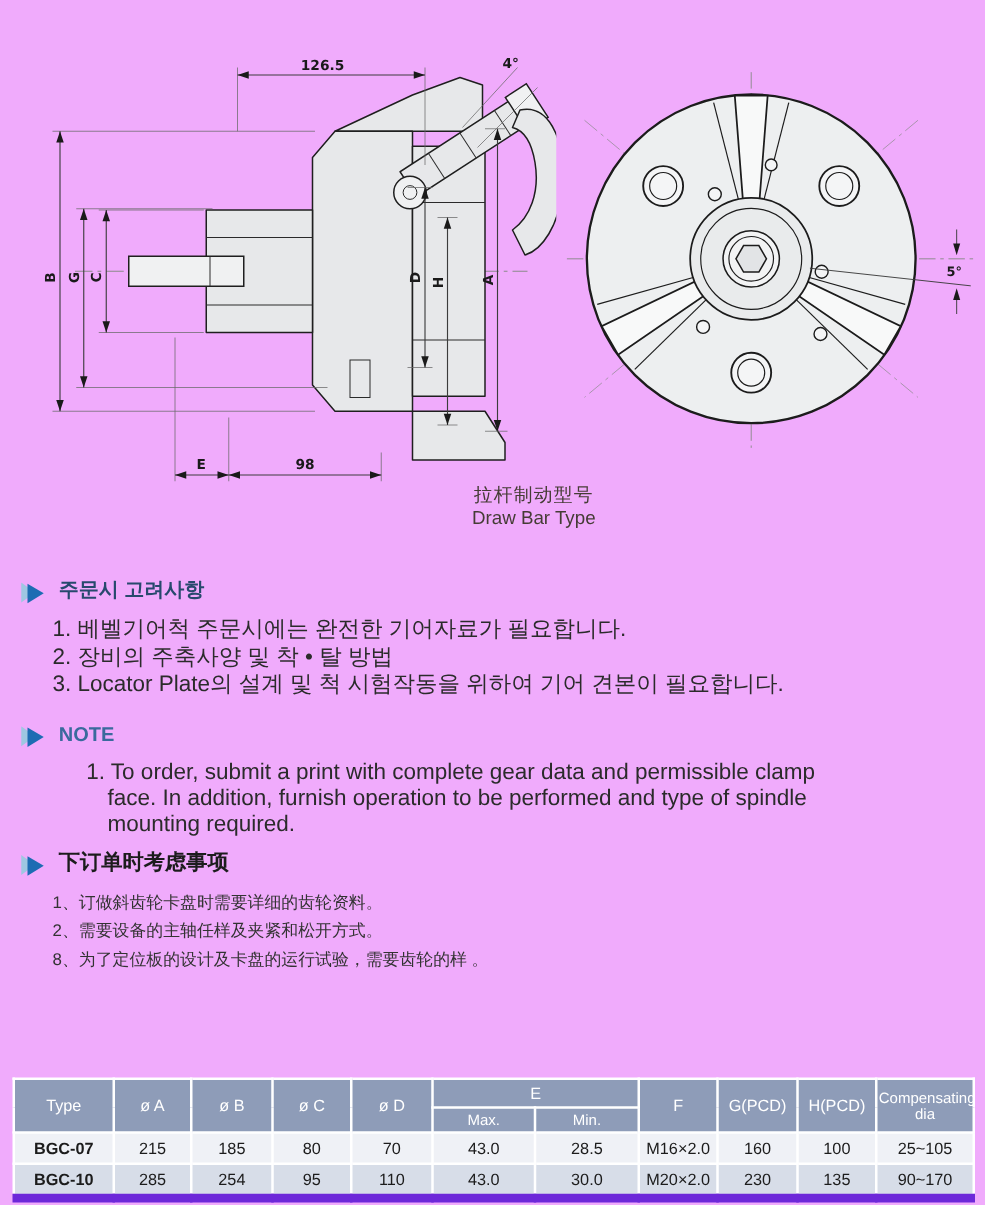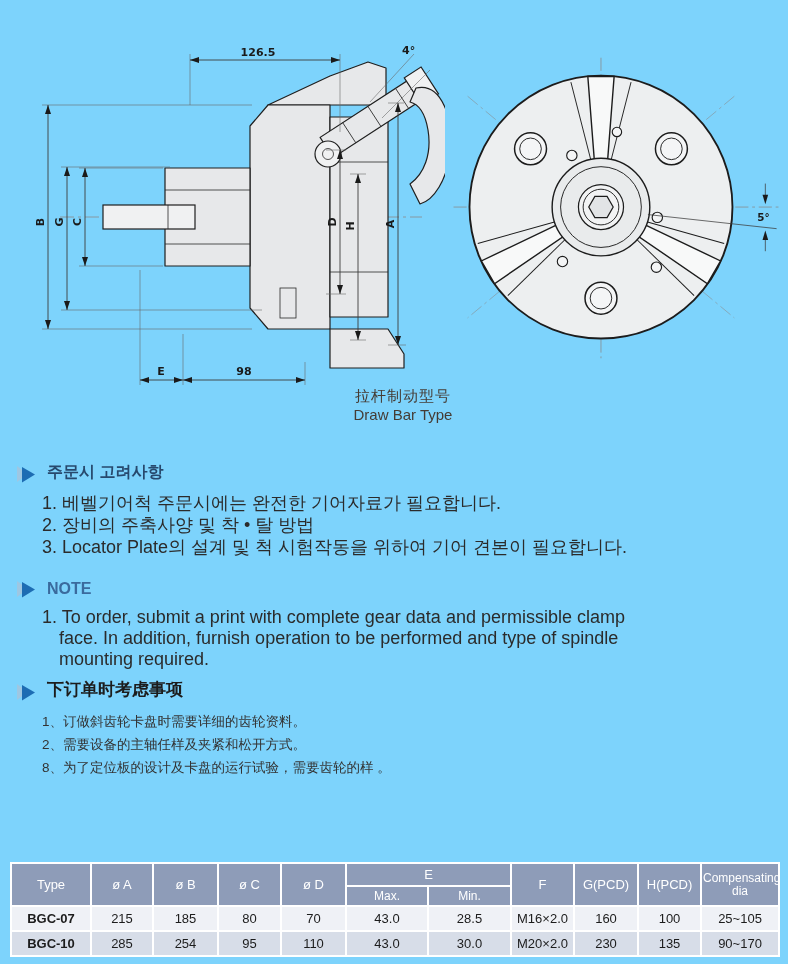--- a/index.html
+++ b/index.html
@@ -1,48 +1,48 @@
 <!DOCTYPE html>
 <html><head>
 <meta charset="utf-8">
 <style>
   html,body{margin:0;padding:0;background:#ffffff;}
   body{font-family:"Liberation Sans","DejaVu Sans",sans-serif;color:#222;}
-  .page{position:relative;width:788px;height:964px;background:#7dd3fc;overflow:hidden;}
+  .page{position:relative;width:788px;height:964px;background:#f0abfc;overflow:hidden;}
 
   
   .svg-abs{position:absolute;}
   svg text{font-family:"DejaVu Sans","Liberation Sans",sans-serif;}
   .dimtxt{font-size:11px;font-weight:bold;fill:#1a1a1a;}
   .dimline{stroke:#3c3c3c;stroke-width:0.9;fill:none;}
   .extline{stroke:#6a6a6a;stroke-width:0.6;fill:none;}
   .cline{stroke:#8a8a8a;stroke-width:0.8;stroke-dasharray:14 4 3 4;fill:none;}
   .body-fill{fill:#e7e8ea;stroke:#1f1f1f;stroke-width:1.2;stroke-linejoin:round;}
   .body-light{fill:#f0f1f2;stroke:#1f1f1f;stroke-width:1.2;}
   .detail{stroke:#2a2a2a;stroke-width:0.8;fill:none;}
   .arrow{fill:#1a1a1a;stroke:none;}
 
-  .caption{position:absolute;left:288px;top:387px;width:230px;text-align:center;color:#453c35;}
+  .caption{position:absolute;left:312px;top:387px;width:230px;text-align:center;color:#453c35;}
   .caption .zh{font-size:15px;letter-spacing:1px;}
   .caption .en{font-size:15px;text-align:center;}
 
   
   .section{position:absolute;left:16px;right:16px;}
   .sec-head{display:flex;align-items:flex-end;gap:10px;font-size:16px;font-weight:bold;}
   .sec1 .sec-head{color:#27496d;}
   .sec2 .sec-head{color:#3a6a9d;}
   .sec3 .sec-head{color:#1c1c1c;font-size:17px;}
   .sec-items{margin:9px 0 0 26px;max-width:640px;}
   .sec-items .item{font-size:18px;line-height:22px;color:#2b2b2b;padding-left:17px;text-indent:-17px;}
-  .sec2 .sec-items .item{line-height:21px;margin-bottom:3px;}
+  .sec2 .sec-items .item{line-height:21px;margin-bottom:3px;margin-left:27px;}
   .sec3 .sec-items .item{font-size:13.5px;line-height:23px;color:#333;}
 
   
   .table-wrap{position:absolute;left:10px;top:862px;}
-  table{border-collapse:collapse;table-layout:fixed;width:768px;font-size:13px;border-bottom:2px solid #6d28d9;}
+  table{border-collapse:collapse;table-layout:fixed;width:768px;font-size:13px;border-bottom:7px solid #6d28d9;}
   th{background:#8e9cb8;color:#ffffff;font-weight:normal;border:2px solid #ffffff;padding:3px 1px;font-size:13px;}
   th.sub{font-size:12px;padding:2px 1px;}
   th.comp{font-size:12px;line-height:13px;}
   td{text-align:center;border:2px solid #ffffff;padding:4px 1px;color:#1c1c1c;}
   tr.r0 td{background:#eff1f6;}
   tr.r1 td{background:#d7dde8;}
   td.type{font-weight:bold;}
 </style>
 </head>
 <body>

